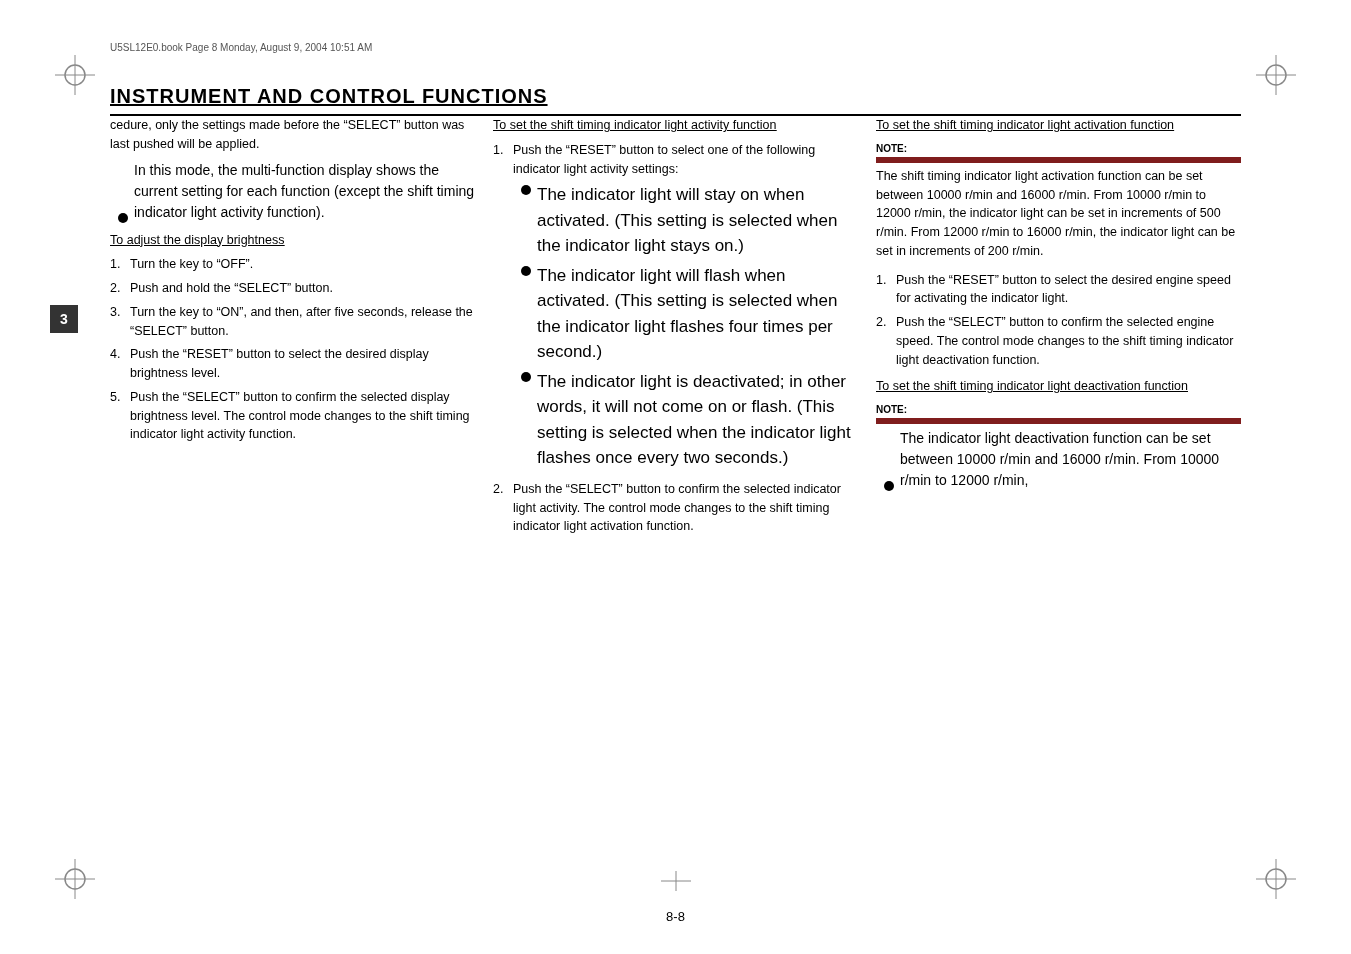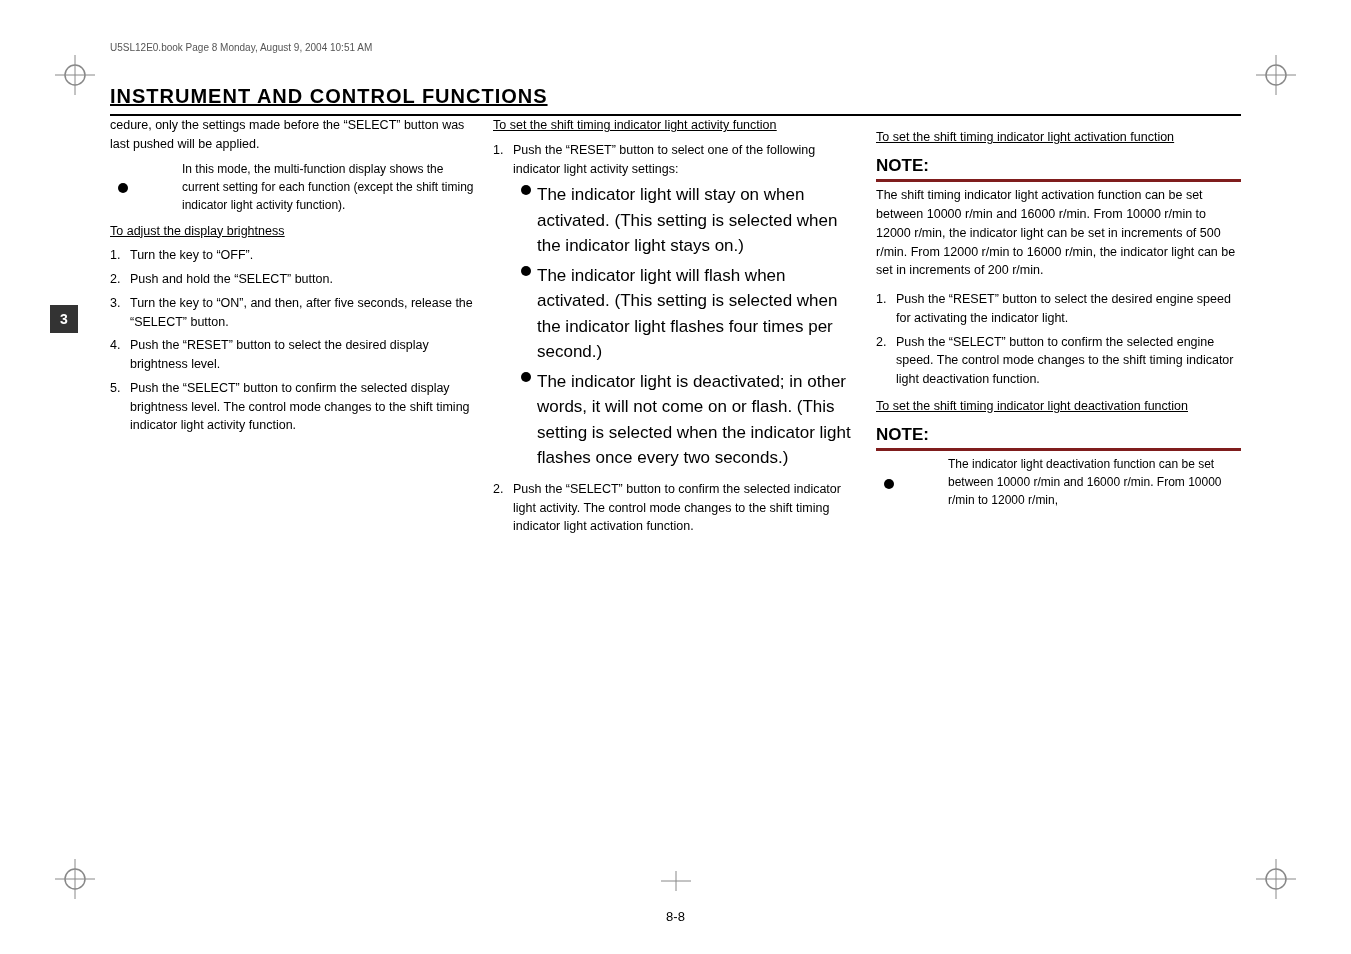--- a/index.html
+++ b/index.html
@@ -89,21 +89,21 @@
       width: 100%;
       position: relative;
     }
 
     .col {
       flex: 1;
       padding: 0 18px 0 0;
       font-size: 12.5px;
       line-height: 1.5;
     }
-    .col:last-child { padding-right: 0; margin-top: 12px; }
+    .col:last-child { padding-right: 0; }
 
     
     .section-heading {
       text-decoration: underline;
       font-weight: normal;
       font-size: 12.5px;
       margin-bottom: 4px;
       display: inline;
     }
 
@@ -113,25 +113,24 @@
     }
 
     
     .bullet-list {
       list-style: none;
       padding: 0;
       margin: 4px 0 8px 8px;
     }
     .bullet-list li {
       display: flex;
-      align-items: center;
+      align-items: flex-end;
       margin-bottom: 4px;
-      font-size: 12px;
+      font-size: 14px;
       line-height: 1.5;
-      gap: 48px;
     }
     .bullet-circle {
       width: 10px;
       height: 10px;
       border-radius: 50%;
       background: #000;
       flex-shrink: 0;
       margin-top: 3px;
       margin-right: 6px;
     }
@@ -165,22 +164,22 @@
       display: flex;
       align-items: flex-start;
       margin-bottom: 4px;
       font-size: 17px;
       line-height: 1.5;
     }
 
     
     .note-label {
       font-weight: bold;
-      font-size: 17px;
-      border-bottom: 3px solid #7f1d1d;
+      font-size: 10px;
+      border-bottom: 6px solid #7f1d1d;
       display: block;
       margin-bottom: 4px;
       padding-bottom: 1px;
     }
     .note-block {
       margin-bottom: 10px;
     }
 
     
     .page-number {

